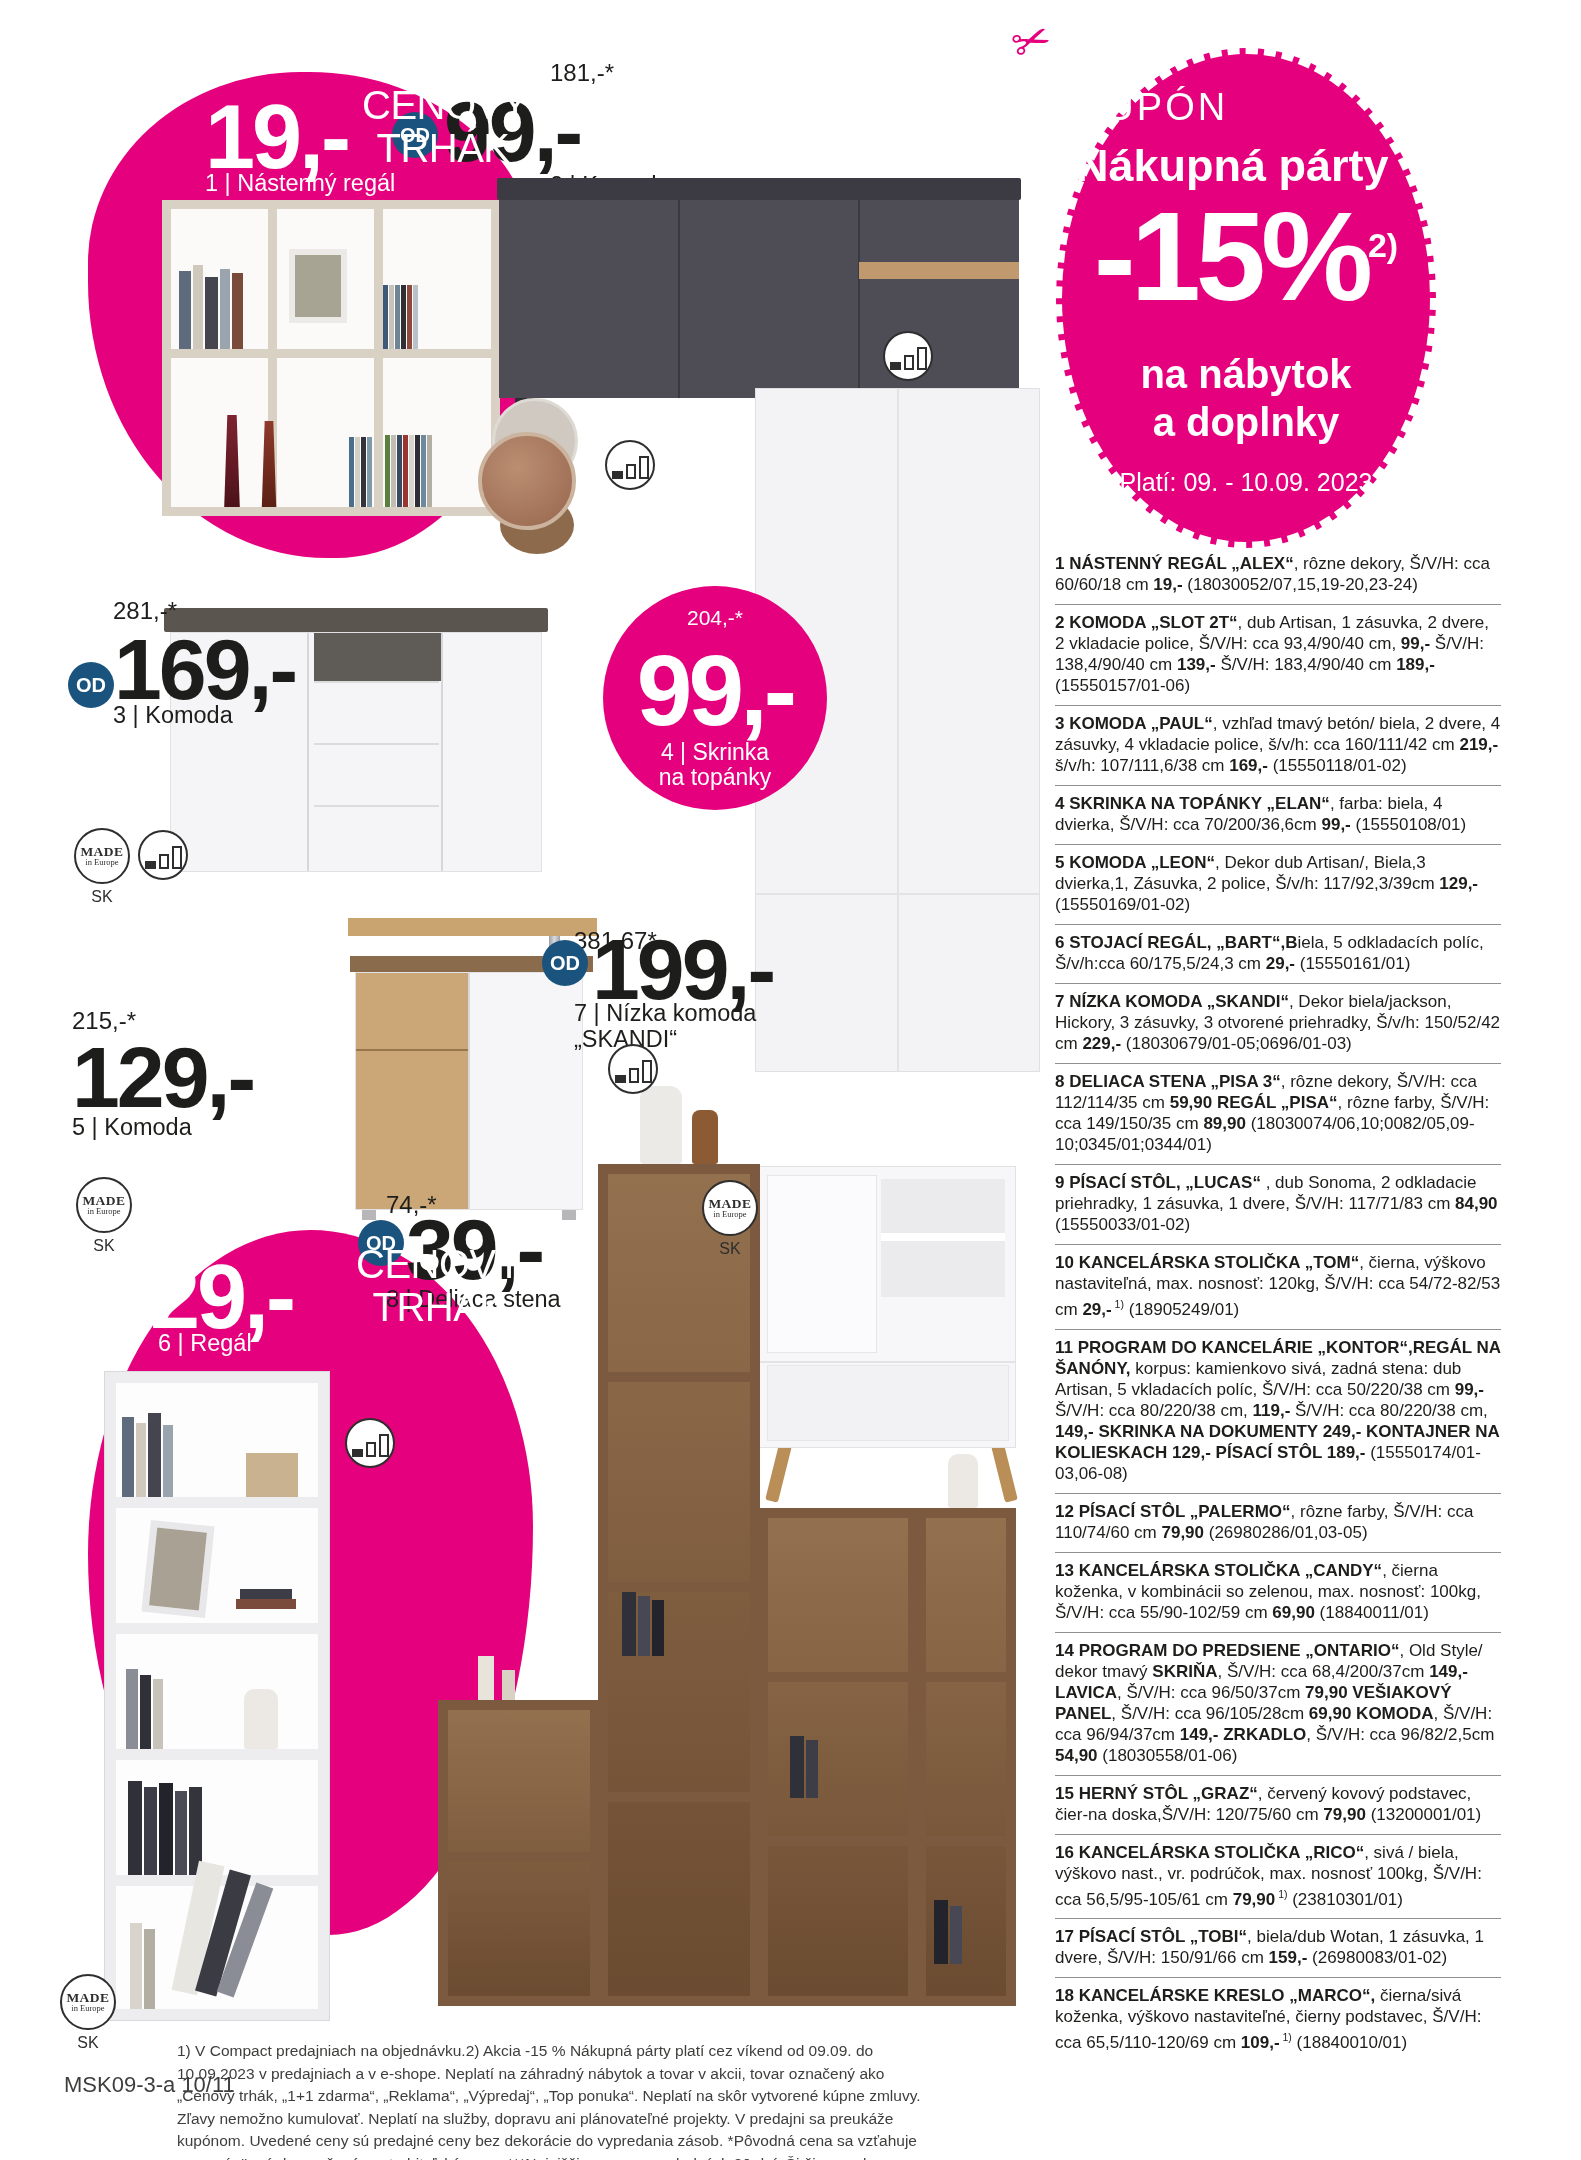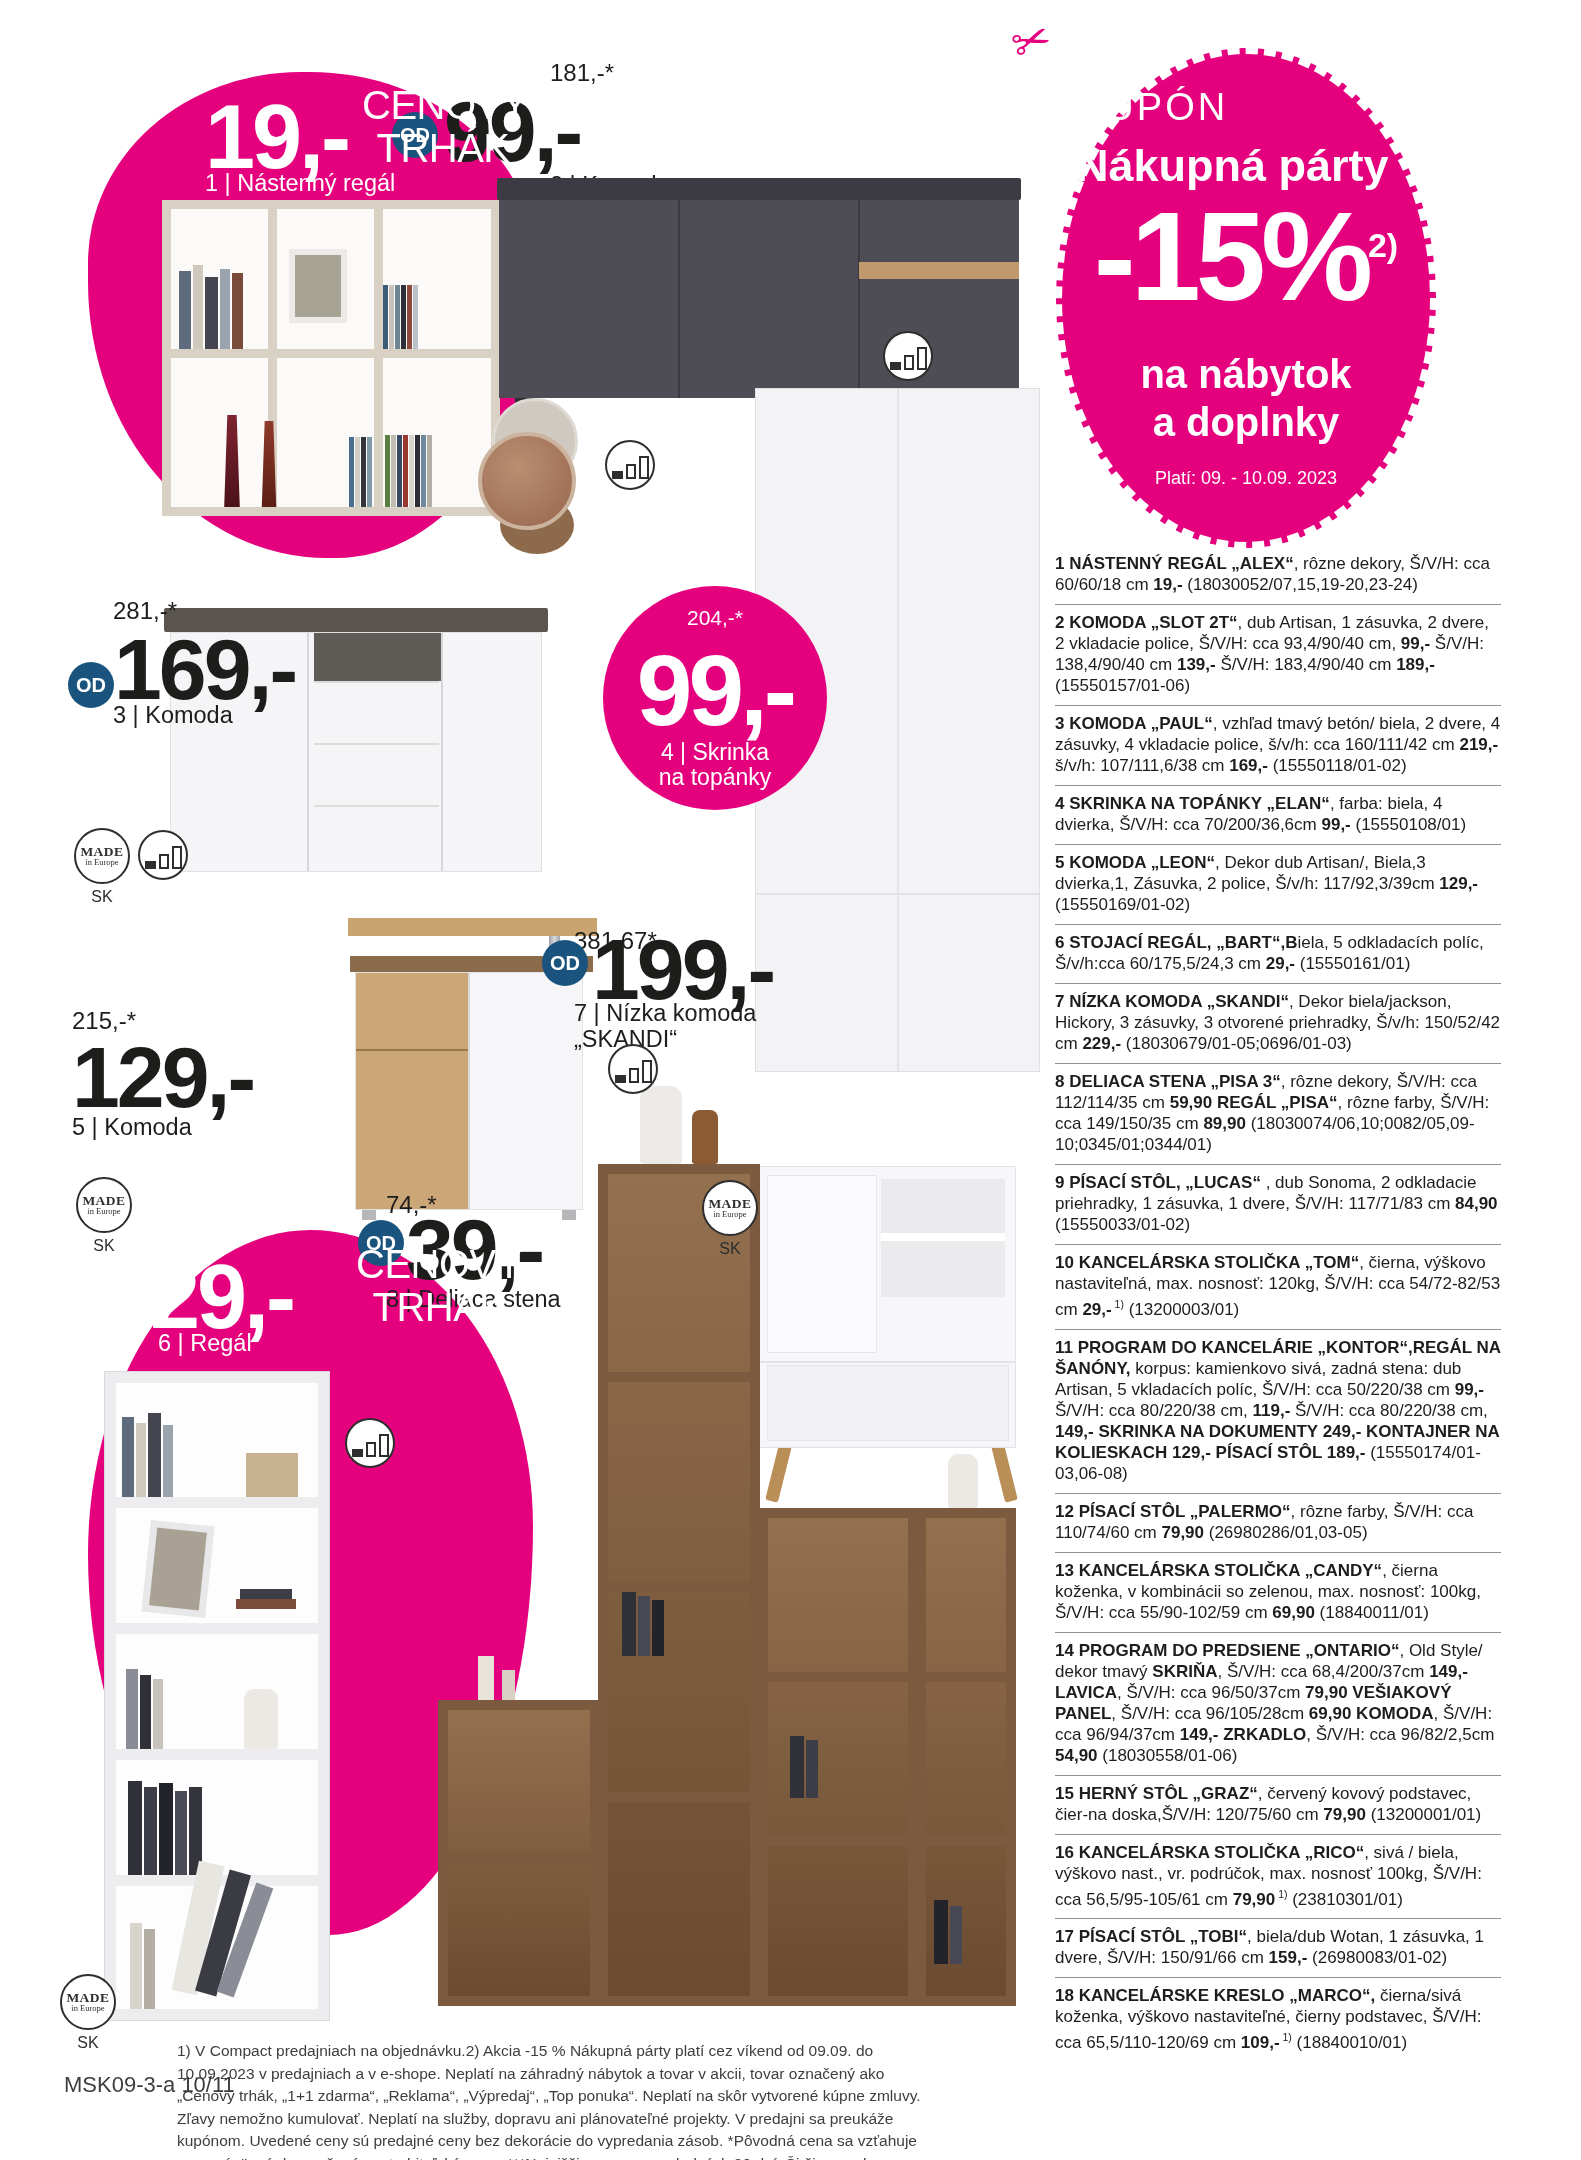--- a/index.html
+++ b/index.html
@@ -35,21 +35,21 @@
   
   .coupon{left:1056px;top:48px;width:380px;height:500px;border-radius:50%;background:var(--pink);
           border:6px dashed #fff;box-sizing:border-box;}
   .coupon-kicker{left:1078px;top:86px;font-size:38px;letter-spacing:3px;color:#fff;}
   .coupon-title{left:1076px;top:140px;font-size:45px;font-weight:bold;color:#fff;}
   .coupon-discount{left:1060px;top:194px;width:372px;text-align:center;font-size:126px;font-weight:bold;
                    letter-spacing:-5px;color:#fff;line-height:1;}
   .coupon-discount sup{font-size:34px;letter-spacing:0;vertical-align:super;}
   .coupon-l1{left:1060px;top:352px;width:372px;text-align:center;font-size:40px;font-weight:bold;color:#fff;}
   .coupon-l2{left:1060px;top:400px;width:372px;text-align:center;font-size:40px;font-weight:bold;color:#fff;}
-  .coupon-valid{left:1060px;top:468px;width:372px;text-align:center;font-size:18px;color:#fff;}
+  .coupon-valid{left:1060px;top:468px;width:372px;text-align:center;font-size:25px;color:#fff;}
   .scissors{left:1012px;top:14px;font-size:46px;color:var(--pink);transform:rotate(-20deg);}
 
   
   .bubble{left:603px;top:586px;width:224px;height:224px;border-radius:50%;background:var(--pink);
           display:flex;flex-direction:column;align-items:center;justify-content:center;color:#fff;z-index:5;}
   .bubble .old{font-size:21px;margin-bottom:16px;}
   .bubble .big{font-size:100px;font-weight:bold;letter-spacing:-4px;line-height:0.88;}
   .bubble .lbl{font-size:23px;line-height:25px;text-align:center;margin-top:6px;}
 
   
@@ -430,21 +430,21 @@
   <div class="abs" id="listings">
       <div class="listing"><b>1  NÁSTENNÝ REGÁL „ALEX“</b><span>, rôzne dekory, Š/V/H: cca 60/60/18 cm </span><b>19,-</b><span> (18030052/07,15,19-20,23-24)</span></div>
       <div class="listing"><b>2  KOMODA „SLOT 2T“</b><span>, dub Artisan, 1 zásuvka, 2 dvere, 2 vkladacie police, Š/V/H: cca 93,4/90/40 cm, </span><b>99,-</b><span> Š/V/H: 138,4/90/40 cm </span><b>139,-</b><span> Š/V/H: 183,4/90/40 cm </span><b>189,-</b><span> (15550157/01-06)</span></div>
       <div class="listing"><b>3  KOMODA „PAUL“</b><span>, vzhľad tmavý betón/ biela, 2 dvere, 4 zásuvky, 4 vkladacie police, š/v/h: cca 160/111/42 cm </span><b>219,-</b><span> š/v/h: 107/111,6/38 cm </span><b>169,-</b><span> (15550118/01-02)</span></div>
       <div class="listing"><b>4  SKRINKA NA TOPÁNKY „ELAN“</b><span>, farba: biela, 4 dvierka, Š/V/H: cca 70/200/36,6cm </span><b>99,-</b><span> (15550108/01)</span></div>
       <div class="listing"><b>5  KOMODA „LEON“</b><span>, Dekor dub Artisan/, Biela,3 dvierka,1, Zásuvka, 2 police, Š/v/h: 117/92,3/39cm </span><b>129,-</b><span> (15550169/01-02)</span></div>
       <div class="listing"><b>6  STOJACÍ REGÁL, „BART“,B</b><span>iela, 5 odkladacích políc, Š/v/h:cca 60/175,5/24,3 cm </span><b>29,-</b><span> (15550161/01)</span></div>
       <div class="listing"><b>7  NÍZKA KOMODA „SKANDI“</b><span>, Dekor biela/jackson, Hickory, 3 zásuvky, 3 otvorené priehradky, Š/v/h: 150/52/42 cm </span><b>229,-</b><span> (18030679/01-05;0696/01-03)</span></div>
       <div class="listing"><b>8  DELIACA STENA „PISA 3“</b><span>, rôzne dekory, Š/V/H: cca 112/114/35 cm </span><b>59,90 REGÁL „PISA“</b><span>, rôzne farby, Š/V/H: cca 149/150/35 cm </span><b>89,90</b><span> (18030074/06,10;0082/05,09-10;0345/01;0344/01)</span></div>
       <div class="listing"><b>9  PÍSACÍ STÔL, „LUCAS“</b><span> , dub Sonoma, 2 odkladacie priehradky, 1 zásuvka, 1 dvere, Š/V/H: 117/71/83 cm </span><b>84,90</b><span> (15550033/01-02)</span></div>
-      <div class="listing"><b>10  KANCELÁRSKA STOLIČKA „TOM“</b><span>, čierna, výškovo nastaviteľná, max. nosnosť: 120kg, Š/V/H: cca 54/72-82/53 cm </span><b>29,-</b><sup> 1)</sup><span> (13200003/01)</span></div>
+      <div class="listing"><b>10  KANCELÁRSKA STOLIČKA „TOM“</b><span>, čierna, výškovo nastaviteľná, max. nosnosť: 120kg, Š/V/H: cca 54/72-82/53 cm </span><b>29,-</b><sup> 1)</sup><span> (18905249/01)</span></div>
       <div class="listing"><b>11  PROGRAM DO KANCELÁRIE „KONTOR“,REGÁL NA ŠANÓNY,</b><span> korpus: kamienkovo sivá, zadná stena: dub Artisan, 5 vkladacích políc, Š/V/H: cca 50/220/38 cm </span><b>99,-</b><span> Š/V/H: cca 80/220/38 cm, </span><b>119,-</b><span> Š/V/H: cca 80/220/38 cm, </span><b>149,- SKRINKA NA DOKUMENTY 249,- KONTAJNER NA KOLIESKACH 129,- PÍSACÍ STÔL 189,-</b><span> (15550174/01-03,06-08)</span></div>
       <div class="listing"><b>12  PÍSACÍ STÔL „PALERMO“</b><span>, rôzne farby, Š/V/H: cca 110/74/60 cm </span><b>79,90</b><span> (26980286/01,03-05)</span></div>
       <div class="listing"><b>13  KANCELÁRSKA STOLIČKA „CANDY“</b><span>, čierna koženka, v kombinácii so zelenou, max. nosnosť: 100kg, Š/V/H: cca 55/90-102/59 cm </span><b>69,90</b><span> (18840011/01)</span></div>
       <div class="listing"><b>14  PROGRAM DO PREDSIENE „ONTARIO“</b><span>, Old Style/ dekor tmavý </span><b>SKRIŇA</b><span>, Š/V/H: cca 68,4/200/37cm </span><b>149,- LAVICA</b><span>, Š/V/H: cca 96/50/37cm </span><b>79,90 VEŠIAKOVÝ PANEL</b><span>, Š/V/H: cca 96/105/28cm </span><b>69,90 KOMODA</b><span>, Š/V/H: cca 96/94/37cm </span><b>149,- ZRKADLO</b><span>, Š/V/H: cca 96/82/2,5cm </span><b>54,90</b><span> (18030558/01-06)</span></div>
       <div class="listing"><b>15  HERNÝ STÔL „GRAZ“</b><span>, červený kovový podstavec, čier-na doska,Š/V/H: 120/75/60 cm </span><b>79,90</b><span> (13200001/01)</span></div>
       <div class="listing"><b>16  KANCELÁRSKA STOLIČKA „RICO“</b><span>, sivá / biela, výškovo nast., vr. podrúčok, max. nosnosť 100kg, Š/V/H: cca 56,5/95-105/61 cm </span><b>79,90</b><sup> 1)</sup><span> (23810301/01)</span></div>
       <div class="listing"><b>17  PÍSACÍ STÔL „TOBI“</b><span>, biela/dub Wotan, 1 zásuvka, 1 dvere, Š/V/H: 150/91/66 cm </span><b>159,-</b><span> (26980083/01-02)</span></div>
       <div class="listing"><b>18  KANCELÁRSKE KRESLO „MARCO“,</b><span> čierna/sivá koženka, výškovo nastaviteľné, čierny podstavec, Š/V/H: cca 65,5/110-120/69 cm </span><b>109,-</b><sup> 1)</sup><span> (18840010/01)</span></div>
     </div>
 

